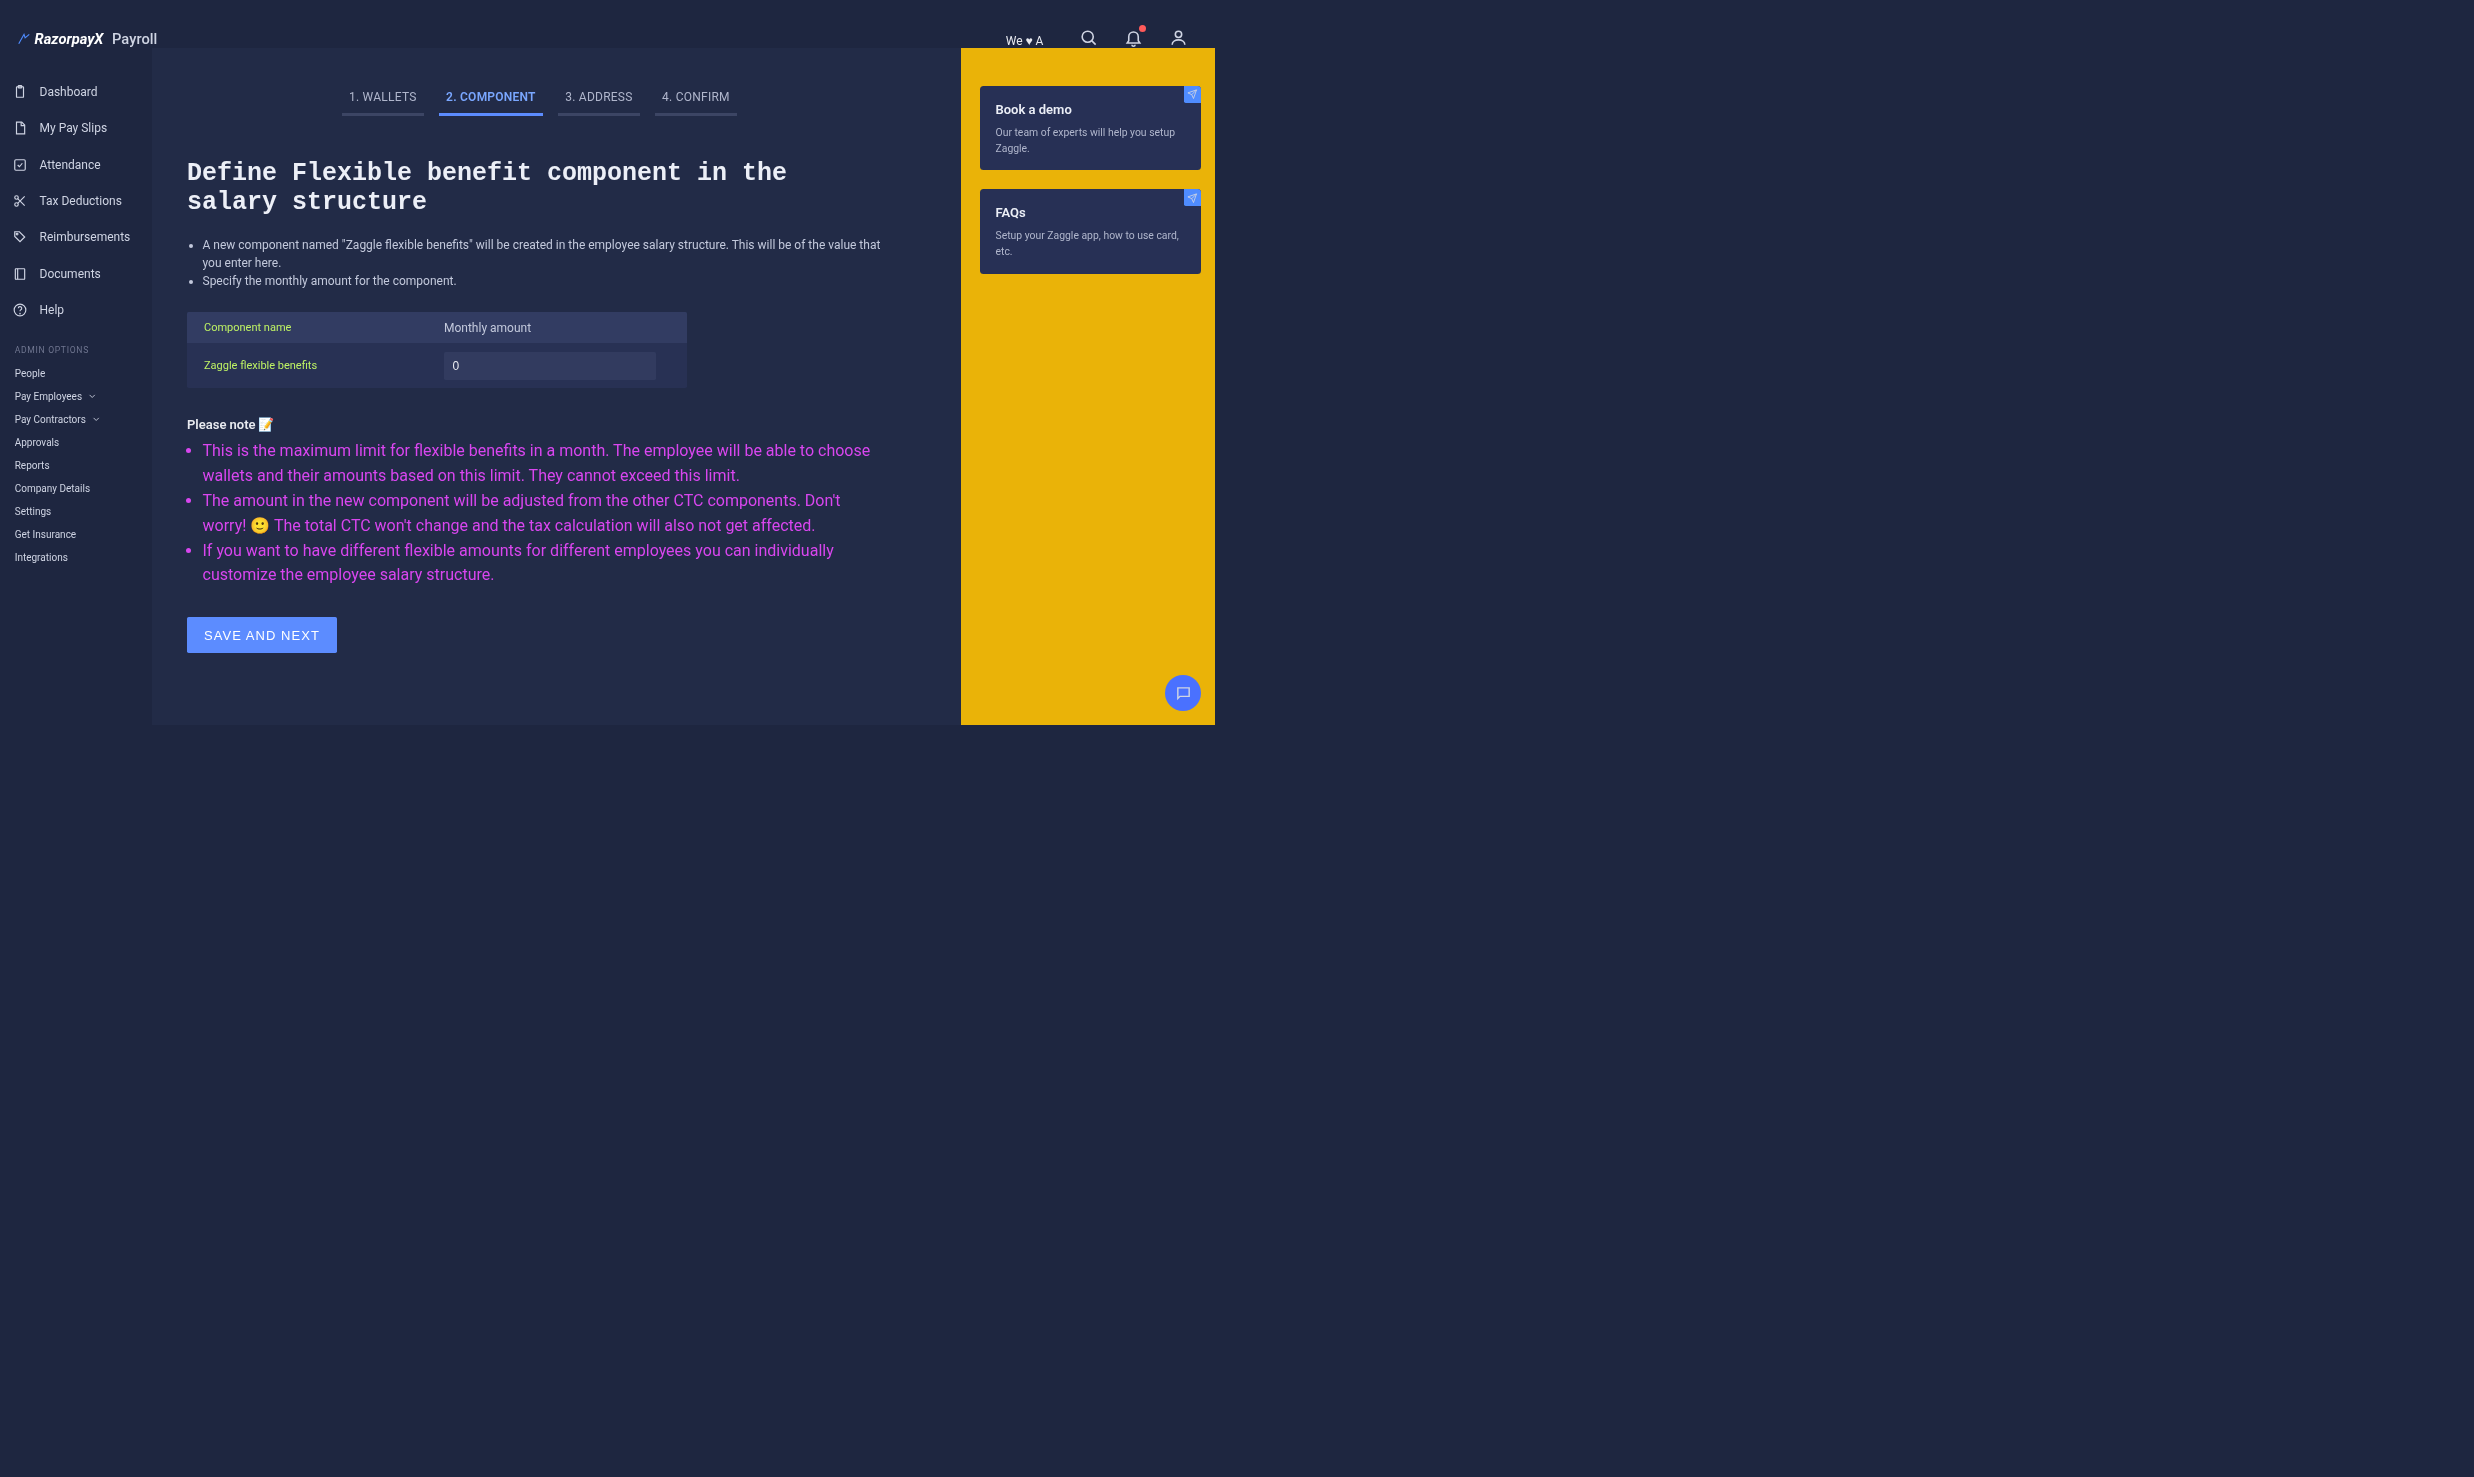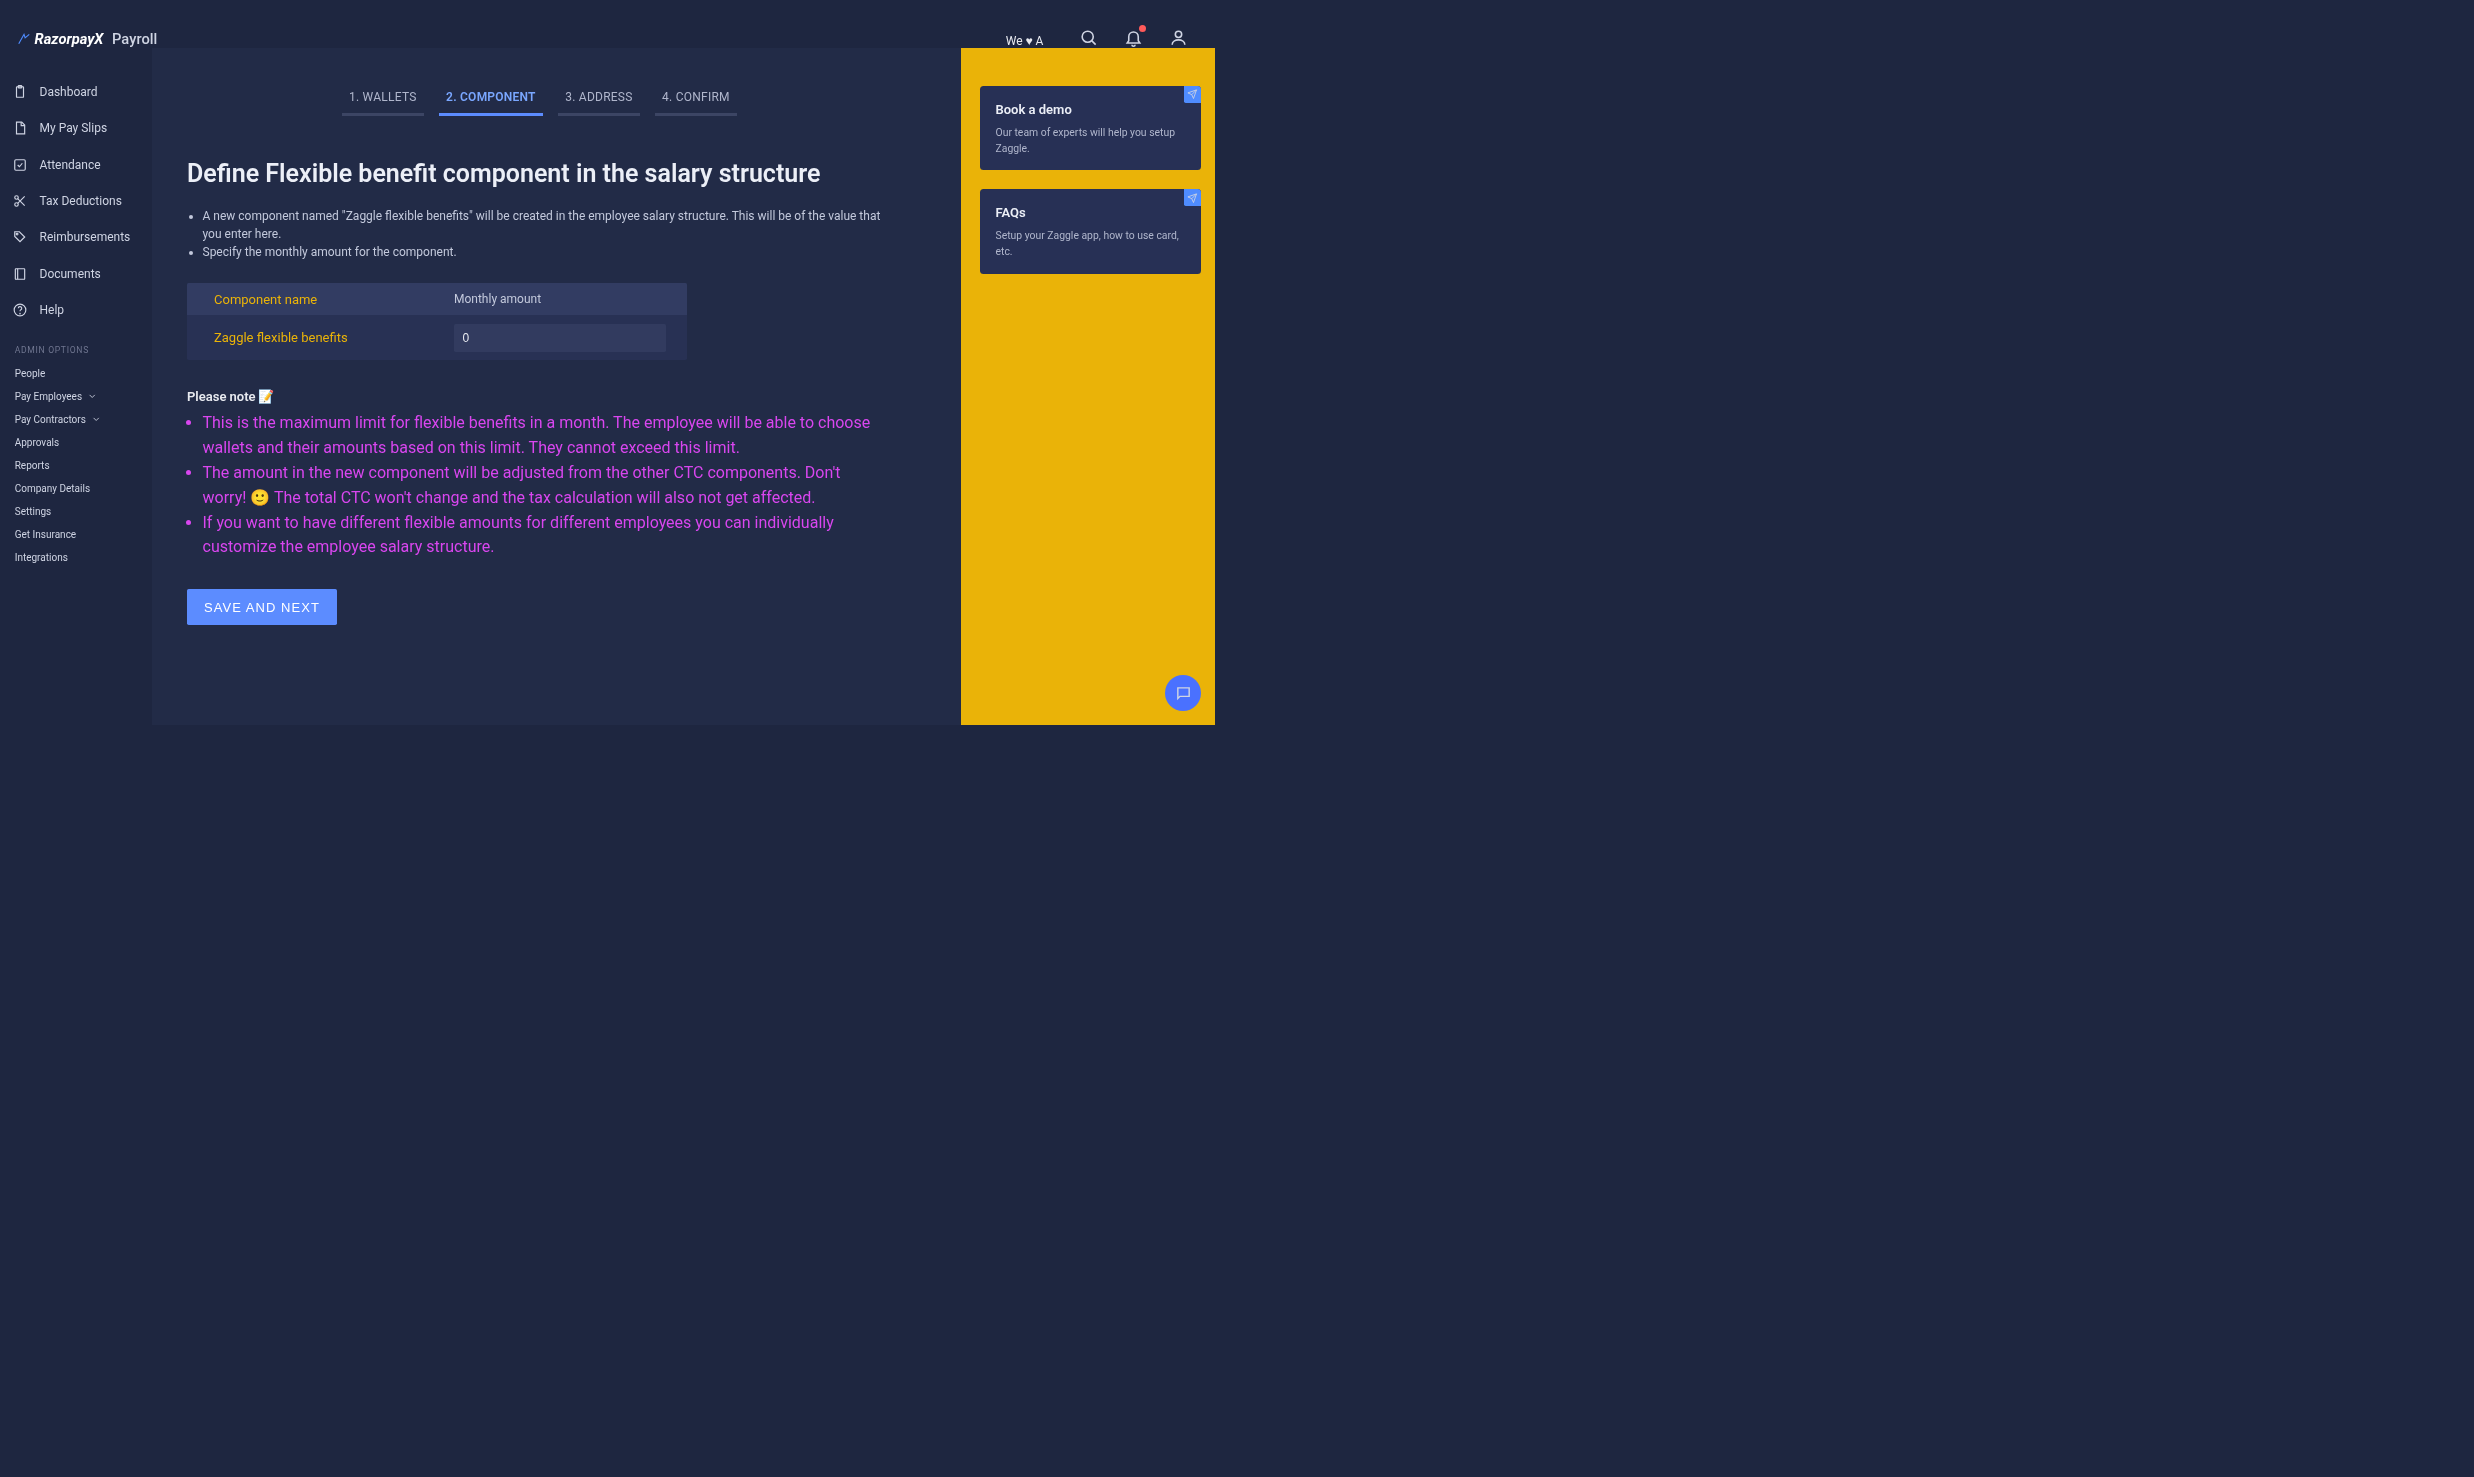--- a/index.html
+++ b/index.html
@@ -41,26 +41,26 @@
     .admin-item { padding: 6px 14.7px; font-size:10px; color:#cfd4e3; cursor:pointer; display:flex; align-items:center; gap:5.2px; }
     .main {
       flex: 1;
       background:#222b47;
       padding: 35px 78px 35px 35px;
       overflow-y:auto;
     }
     .steps { display:flex; gap:15.5px; margin-bottom: 43px; margin-left:155px; }
     .step { border-bottom: 3.5px solid #3c4564; padding: 7px 7px 8.6px 7px; font-size:12px; color:#b0b6cc; cursor:pointer; letter-spacing:0.02em;text-align:right; }
     .step.active { color:#7aa7ff; border-bottom-color:#5c8cff; font-weight:600; }
-    .h1 { font-size: 25px; font-weight: 600; color:#eceff7; margin-bottom: 19px; }
+    .h1 { font-size: 25px; font-weight: 600; color:#eceff7; margin-bottom: 19px; font-family: Liberation Mono, monospace; }
     .intro-list { list-style: disc; padding-left: 15.5px; color:#c3c9dc; font-size:12px; line-height:1.5; margin-bottom: 22.4px; }
     .comp-table { width:500px; background:#283154; border-radius:1.7px; overflow:hidden; margin-bottom:29px; }
     .ct-head { display:flex; background:#323c62; padding:8.6px 17px; color:#c3c9dc; font-size:12px; }
     .ct-row { display:flex; padding:8.6px 17px; align-items:center; }
-    .ct-col1 { width:240px; font-size:13px; color:#eab308;margin-left:10px; }
+    .ct-col1 { width:240px; font-size:11px; color:#bef264; }
     .ct-col2 { flex:1; }
     .amount-input {
       width: 212px; background:#323b5f; border:none; color:#e8eaf0; font-size:12px; padding: 7px 8.6px; border-radius:1.7px;
     }
     .note-title { font-weight:600; font-size:13px; margin-bottom:7px;margin-top:14px; }
     .note-list { list-style:disc; padding-left:15.5px; color:#d946ef; font-size:16px; line-height:1.55; margin-bottom:29px; }
     .save-btn {
       background:#5c8cff; color:#fff; border:none; padding: 10.4px 17px; font-size:13px; letter-spacing:0.08em; cursor:pointer; border-radius:1.7px;
     }
     .right {

